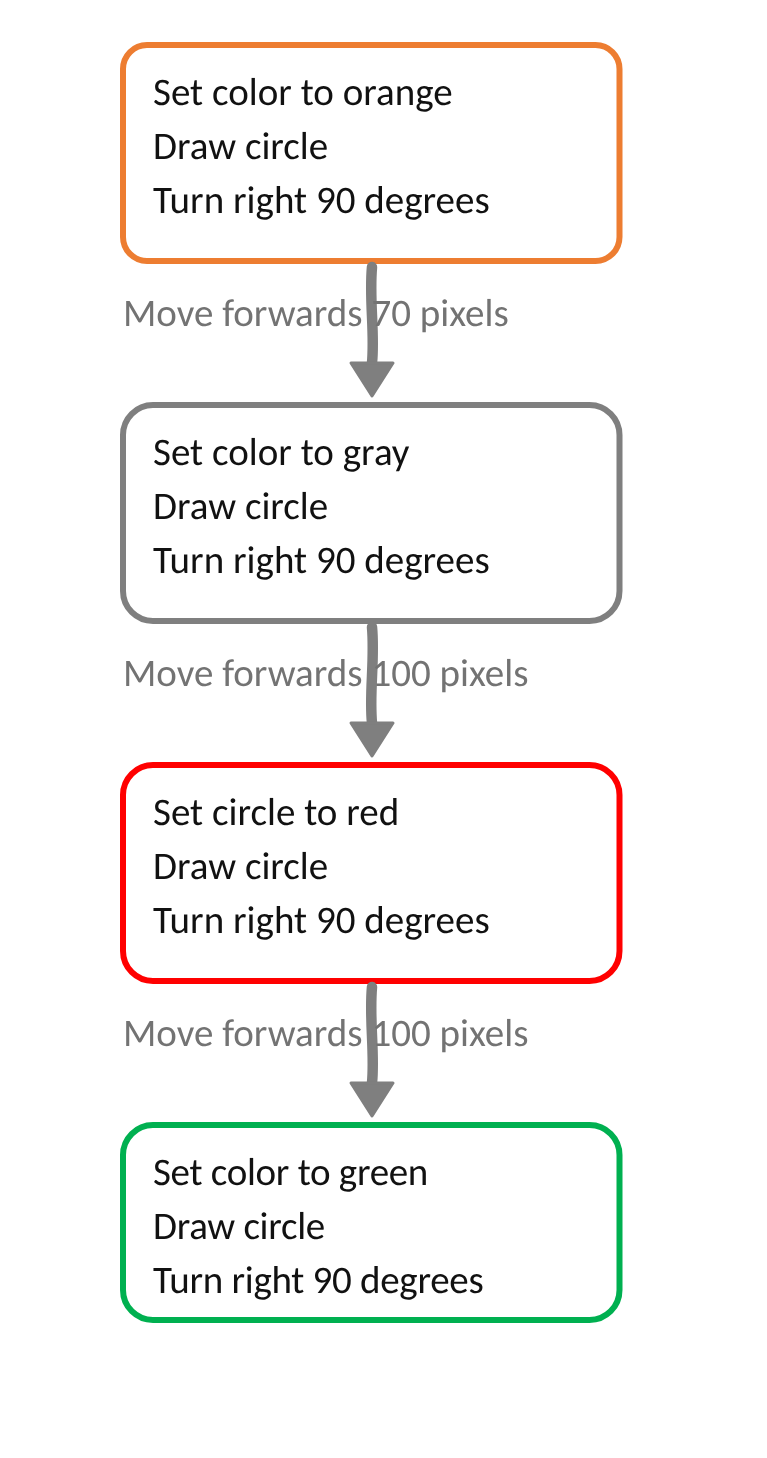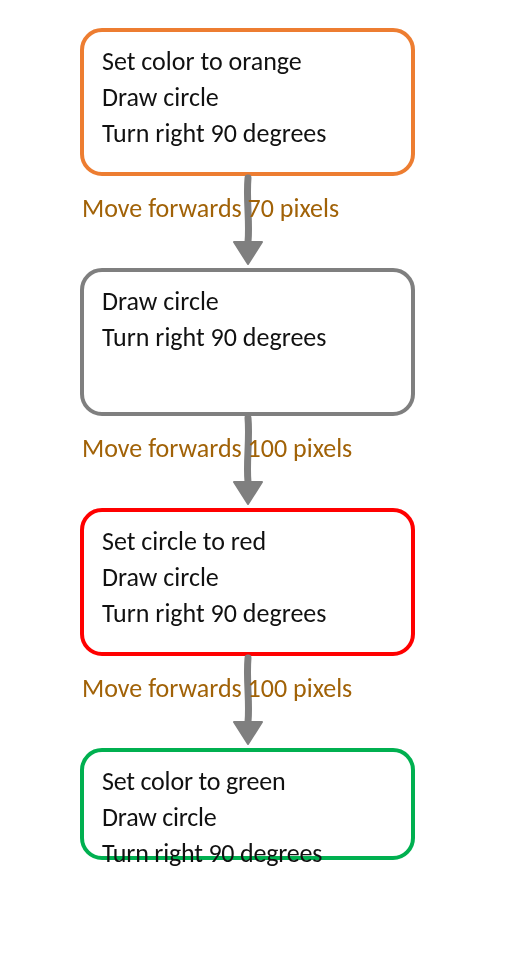--- a/index.html
+++ b/index.html
@@ -21,24 +21,24 @@
     border-radius: 22px;
     background: #ffffff;
     padding: 12px 8px 12px 18px;
     font-size: 26px;
     line-height: 1.38;
     color: #111;
   }
   .node .line { white-space: nowrap; }
 
   
-  .node1 { left: 80px;  top: 28px;  width: 335px; height: 148px; border-color:#ed7d31; }
+  .node1 { left: 80px;  top: 28px;  width: 335px; height: 148px; border-color:#ed7d31;border-radius:18px; }
   .node2 { left: 80px;  top: 268px; width: 335px; height: 148px; border-color:#7f7f7f; }
   .node3 { left: 80px;  top: 508px; width: 335px; height: 148px; border-color:#ff0000; }
-  .node4 { left: 80px;  top: 748px; width: 335px; height: 112px; border-color:#00b050; }
+  .node4 { left: 80px;  top: 748px; width: 335px; height: 134px; border-color:#00b050; }
   .node4 .line { letter-spacing: -0.2px; }
 
   .arrow {
     position: absolute;
     left: 228px;
     width: 40px;
     height: 90px;
     pointer-events: none;
   }
   .arrow svg { width: 100%; height: 100%; overflow: visible; }
@@ -51,21 +51,21 @@
   }
   .arrow .head { fill: #7f7f7f; stroke: #7f7f7f; stroke-width: 2; }
 
   .arrow1 { top: 176px; height: 92px; }
   .arrow2 { top: 416px; height: 92px; }
   .arrow3 { top: 656px; height: 92px; }
 
   .edge-label {
     position: absolute;
     font-size: 26px;
-    color: #a16207;
+    color: #737373;
     white-space: nowrap;
   }
   .elabel1 { left: 82px; top: 192px; }
   .elabel2 { left: 82px; top: 432px; }
   .elabel3 { left: 82px; top: 672px; }
 </style>
 </head>
 <body>
 
 <div class="canvas">
@@ -78,20 +78,21 @@
 
   <div class="arrow arrow1">
     <svg viewBox="0 0 40 92">
       <path d="M20 2 C 18 24, 22 46, 20 66"></path>
       <polygon class="head" points="20,88 6,66 34,66"></polygon>
     </svg>
   </div>
   <div class="edge-label elabel1">Move forwards 70 pixels</div>
 
   <div class="node node2">
+    <div class="line">Set color to gray</div>
     <div class="line">Draw circle</div>
     <div class="line">Turn right 90 degrees</div>
   </div>
 
   <div class="arrow arrow2">
     <svg viewBox="0 0 40 92">
       <path d="M20 2 C 22 24, 18 46, 20 66"></path>
       <polygon class="head" points="20,88 6,66 34,66"></polygon>
     </svg>
   </div>

